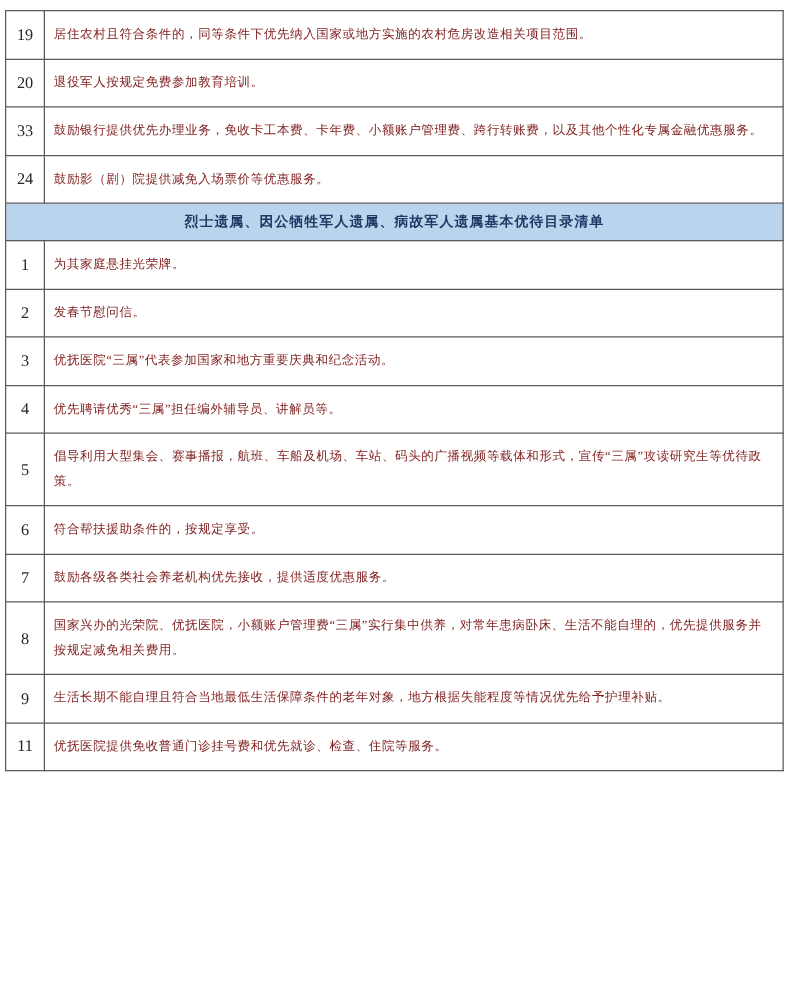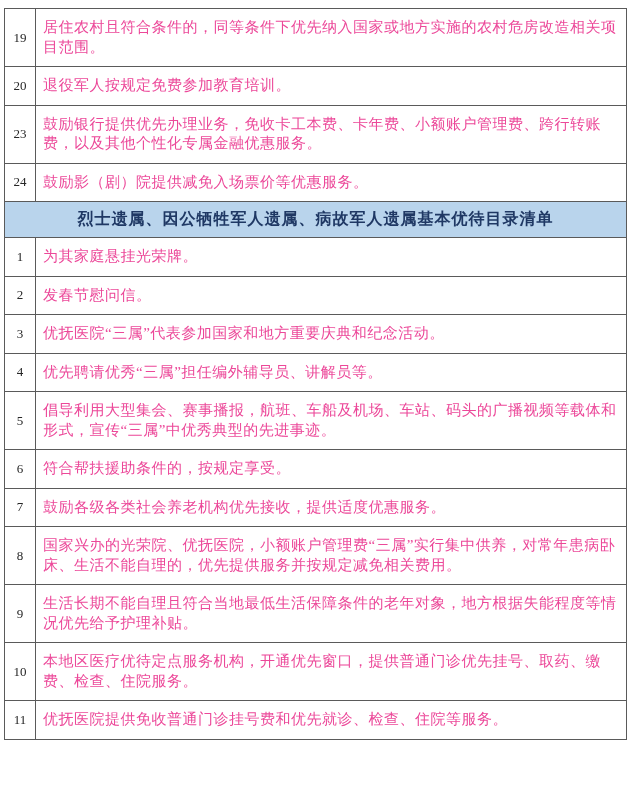--- a/index.html
+++ b/index.html
@@ -29,52 +29,52 @@
   }
   td.num-cell {
     width: 31px;
     text-align: center;
     font-size: 13px;
     color: #262626;
     padding: 2px 1px;
   }
   td.text-cell {
     padding: 9px 8px 9px 7px;
-    font-size: 15px;
+    font-size: 10px;
     line-height: 19.5px;
-    color: #ec4899;
+    color: #7f1d1d;
     letter-spacing: 0.5px;
     word-break: break-all;
   }
   tr.section-header-row td {
     background: #b9d4ec;
     text-align: center;
     font-weight: bold;
-    font-size: 16px;
+    font-size: 11px;
     letter-spacing: 1px;
     padding: 7px 4px;
     color: #1f3864;
   }
 </style>
 </head>
 <body>
 
 <div class="page">
   <table class="benefits-table">
     <tbody id="section1-body">
         <tr class="item-row">
     <td class="num-cell">19</td>
     <td class="text-cell">居住农村且符合条件的，同等条件下优先纳入国家或地方实施的农村危房改造相关项目范围。</td>
   </tr>
         <tr class="item-row">
     <td class="num-cell">20</td>
     <td class="text-cell">退役军人按规定免费参加教育培训。</td>
   </tr>
         <tr class="item-row">
-    <td class="num-cell">23</td>
+    <td class="num-cell">33</td>
     <td class="text-cell">鼓励银行提供优先办理业务，免收卡工本费、卡年费、小额账户管理费、跨行转账费，以及其他个性化专属金融优惠服务。</td>
   </tr>
         <tr class="item-row">
     <td class="num-cell">24</td>
     <td class="text-cell">鼓励影（剧）院提供减免入场票价等优惠服务。</td>
   </tr>
       </tbody>
     <tbody>
       <tr class="section-header-row">
         <td colspan="2">烈士遗属、因公牺牲军人遗属、病故军人遗属基本优待目录清单</td>
@@ -92,41 +92,37 @@
         <tr class="item-row">
     <td class="num-cell">3</td>
     <td class="text-cell">优抚医院“三属”代表参加国家和地方重要庆典和纪念活动。</td>
   </tr>
         <tr class="item-row">
     <td class="num-cell">4</td>
     <td class="text-cell">优先聘请优秀“三属”担任编外辅导员、讲解员等。</td>
   </tr>
         <tr class="item-row">
     <td class="num-cell">5</td>
-    <td class="text-cell">倡导利用大型集会、赛事播报，航班、车船及机场、车站、码头的广播视频等载体和形式，宣传“三属”中优秀典型的先进事迹。</td>
+    <td class="text-cell">倡导利用大型集会、赛事播报，航班、车船及机场、车站、码头的广播视频等载体和形式，宣传“三属”攻读研究生等优待政策。</td>
   </tr>
         <tr class="item-row">
     <td class="num-cell">6</td>
     <td class="text-cell">符合帮扶援助条件的，按规定享受。</td>
   </tr>
         <tr class="item-row">
     <td class="num-cell">7</td>
     <td class="text-cell">鼓励各级各类社会养老机构优先接收，提供适度优惠服务。</td>
   </tr>
         <tr class="item-row">
     <td class="num-cell">8</td>
     <td class="text-cell">国家兴办的光荣院、优抚医院，小额账户管理费“三属”实行集中供养，对常年患病卧床、生活不能自理的，优先提供服务并按规定减免相关费用。</td>
   </tr>
         <tr class="item-row">
     <td class="num-cell">9</td>
     <td class="text-cell">生活长期不能自理且符合当地最低生活保障条件的老年对象，地方根据失能程度等情况优先给予护理补贴。</td>
   </tr>
         <tr class="item-row">
-    <td class="num-cell">10</td>
-    <td class="text-cell">本地区医疗优待定点服务机构，开通优先窗口，提供普通门诊优先挂号、取药、缴费、检查、住院服务。</td>
-  </tr>
-        <tr class="item-row">
     <td class="num-cell">11</td>
     <td class="text-cell">优抚医院提供免收普通门诊挂号费和优先就诊、检查、住院等服务。</td>
   </tr>
       </tbody>
   </table>
 </div>
 
 </body></html>

